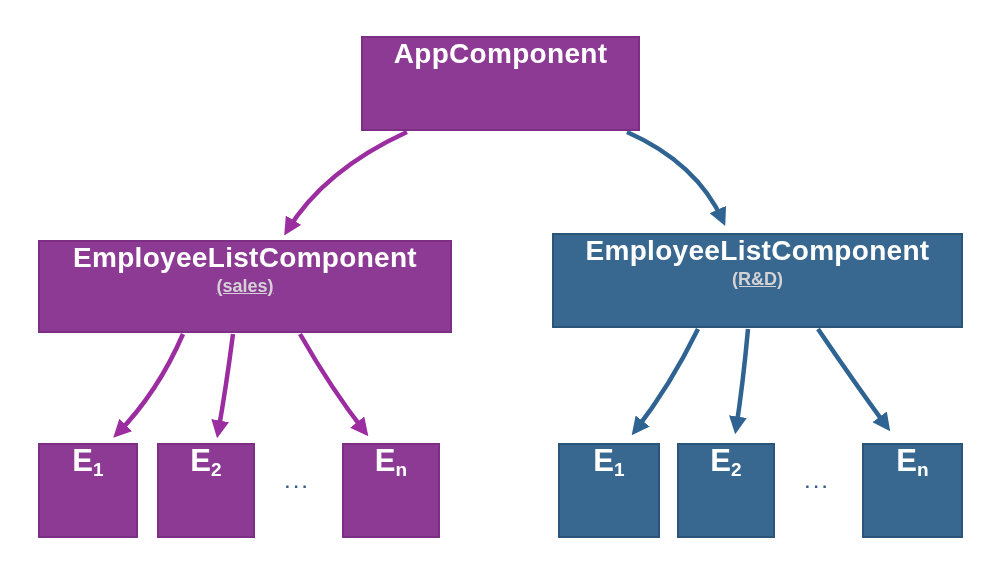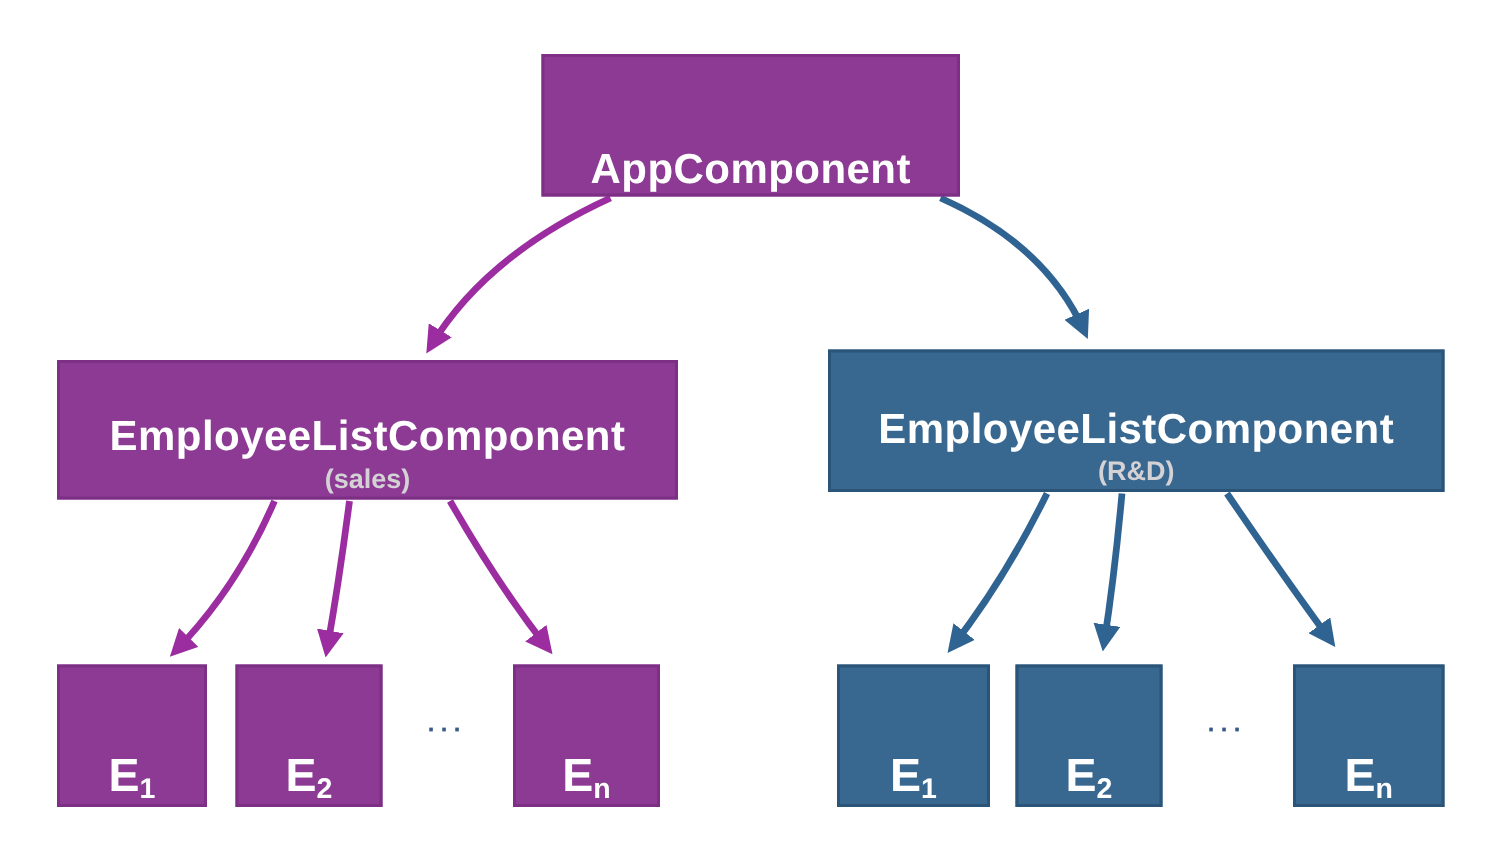--- a/index.html
+++ b/index.html
@@ -21,40 +21,41 @@
   .edge.purple { stroke: var(--purple-arrow, #9b2da0); }
   .edge.blue   { stroke: var(--blue-arrow, #2f6392); }
   #head-purple path { fill: var(--purple-arrow, #9b2da0); }
   #head-blue path   { fill: var(--blue-arrow, #2f6392); }
 
   .node, .leaf {
     position: absolute;
     display: flex;
     flex-direction: column;
     align-items: center;
-    justify-content: flex-end;
+    justify-content: flex-start;
     box-sizing: border-box;
     text-align: center;
     color: var(--node-text, #ffffff);
     font-weight: bold;
   }
   .purple-box {
     background: var(--purple-box, #8c3a94);
     border: 2px solid var(--purple-border, #7c2f85);
   }
   .blue-box {
     background: var(--blue-box, #38678f);
     border: 2px solid var(--blue-border, #2b5578);
   }
   .node-label   { font-size: 28px; line-height: 1.15; letter-spacing: 0.3px; }
   .node-sublabel{
     font-size: 18px;
     line-height: 1.2;
     margin-top: 2px;
     color: var(--subtitle-text, #d5d2d6);
+    text-decoration: underline;
   }
   .leaf-base { font-size: 31px; line-height: 1; }
   .leaf-sub  { font-size: 19px; line-height: 1; vertical-align: -5px; }
 
   .dots {
     position: absolute;
     width: 40px;
     height: 22px;
     line-height: 22px;
     text-align: center;

